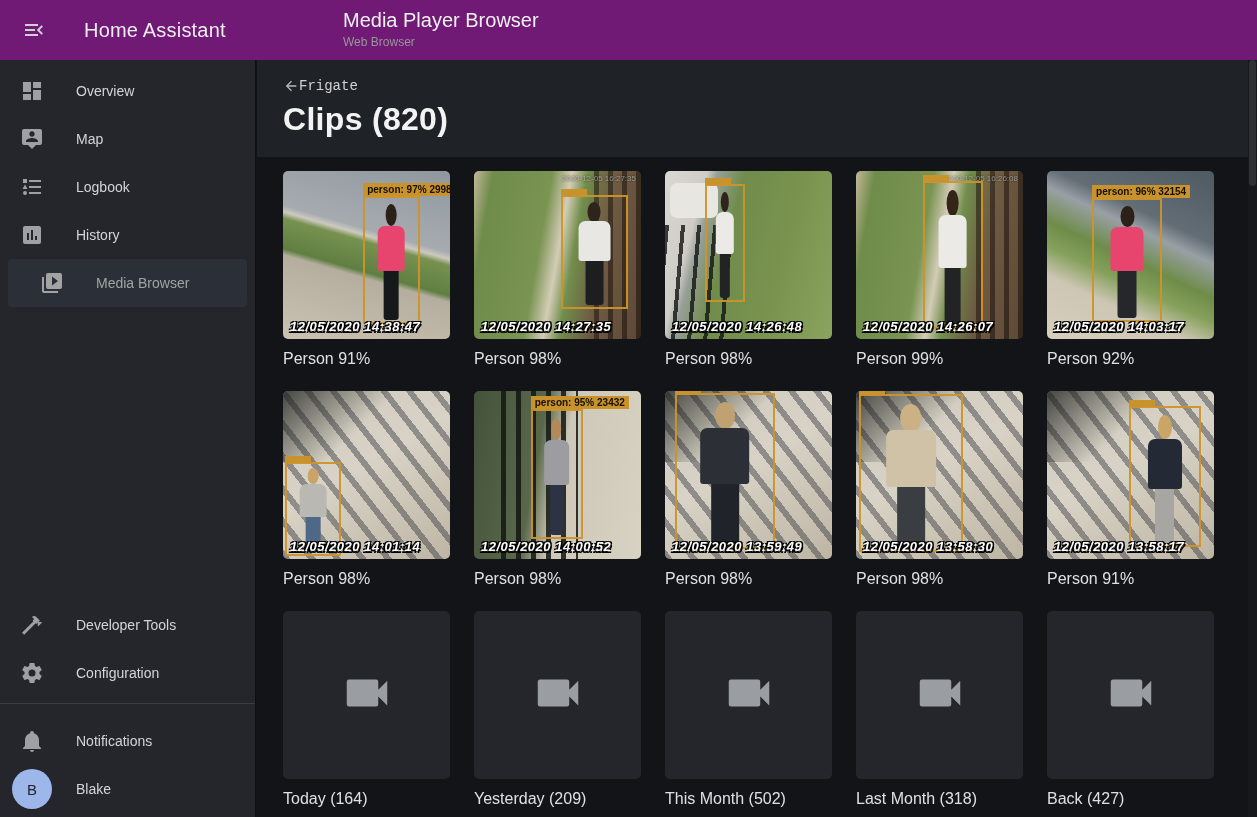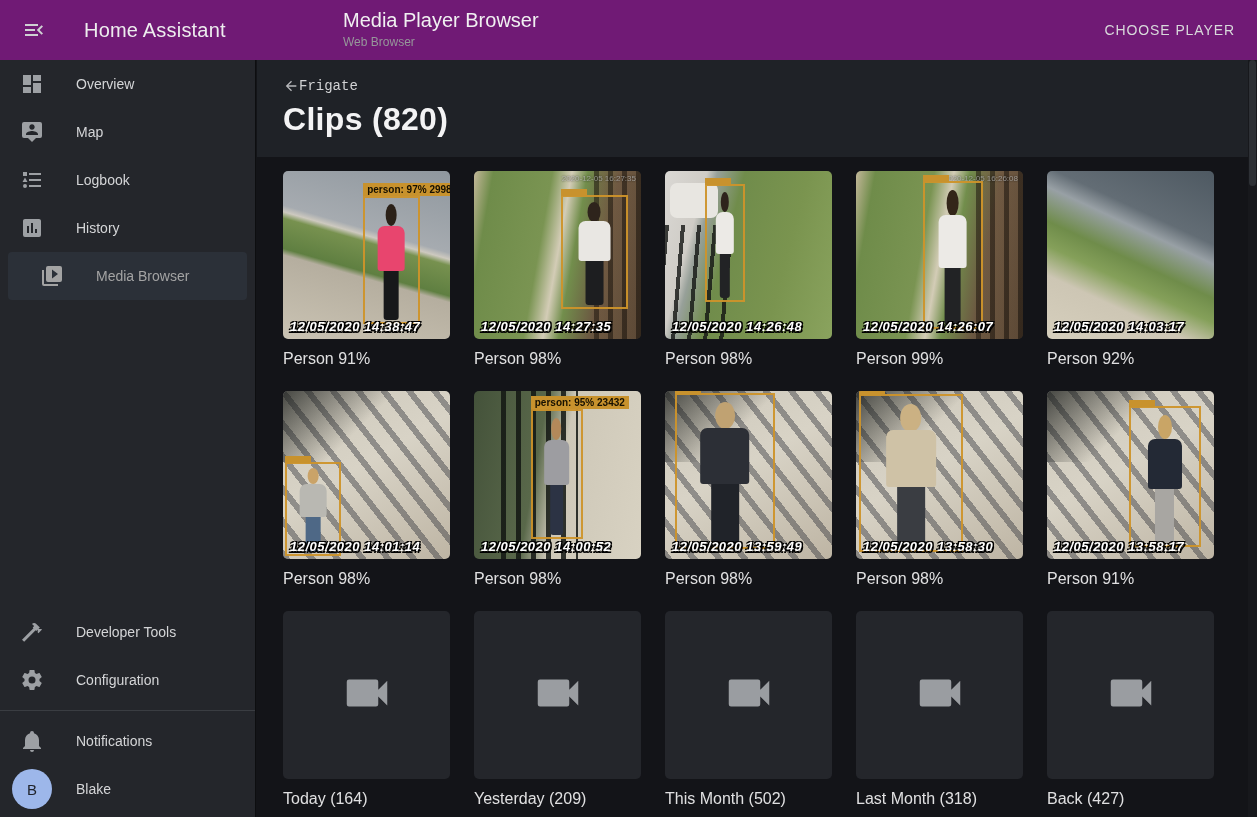--- a/index.html
+++ b/index.html
@@ -16,21 +16,21 @@
   .dialog-title { font-size:20px; font-weight:500; color:#f0f0f1; }
   .dialog-sub { font-size:12px; color:#96979a; margin-top:3px; }
   .choose-player { position:absolute; right:14px; top:0; height:60px; display:flex;
     align-items:center; padding:0 8px; font-size:14px; font-weight:500;
     letter-spacing:.9px; color:#d8d9db; cursor:pointer; background:none; border:none; }
 
   
   .sidebar { position:absolute; left:0; top:60px; width:256px; height:757px;
     background:#24262b; border-right:1px solid #0d0e10; display:flex;
     flex-direction:column; z-index:20; }
-  .sb-list { }
+  .sb-list { padding-top:7px; }
   .sb-spacer { flex:1; }
   .sb-item { height:48px; margin:0 8px; border-radius:4px; display:flex;
     align-items:center; cursor:pointer; }
   .sb-icon { width:24px; height:24px; margin-left:12px; color:#9da0a4; flex:none; }
   .sb-icon svg { width:24px; height:24px; fill:currentColor; }
   .sb-label { margin-left:32px; font-size:14px; font-weight:500; color:#d4d5d7; white-space:nowrap; }
   .sb-item.selected { background:#2b3038; }
   .sb-item.selected .sb-icon, .sb-item.selected .sb-label { color:#a3a3a3;margin-left:32px; }
   .sb-divider { height:1px; background:#3a3d42; margin:6px 0; }
   .avatar { width:40px; height:40px; margin-left:4px; border-radius:50%;
@@ -111,21 +111,20 @@
   <span class="menu-btn">
     <svg viewBox="0 0 24 24">
         <path d="M21,15.41L19.59,16.82L14.76,12L19.59,7.18L21,8.59L17.58,12M3,6H16V8H3M3,13V11H13V13M3,18V16H16V18Z"></path>
       </svg>
   </span>
   <span class="app-title">Home Assistant</span>
   <div class="dialog-head">
     <div class="dialog-title">Media Player Browser</div>
     <div class="dialog-sub">Web Browser</div>
   </div>
-  <button class="choose-player">CHOOSE PLAYER</button>
 </div>
 
 <div class="sidebar">
   <div class="sb-list">
     <div class="sb-item">
       <span class="sb-icon">
         <svg viewBox="0 0 24 24">
             <path d="M13,3V9H21V3M13,21H21V11H13M3,21H11V15H3M3,13H11V3H3V13Z"></path>
           </svg></span>
       <span class="sb-label">Overview</span>
@@ -262,20 +261,28 @@
               <div class="p-top" style="background: rgb(236, 234, 230);"></div>
               <div class="p-bottom" style="background: rgb(34, 35, 37);"></div>
             </div>
           </div>
           <div class="ts">12/05/2020 14:26:07</div>
         </div>
         <div class="card-label">Person 99%</div>
       </div>
       <div class="card">
         <div class="thumb scene-street-b">
+          <div class="bbox" style="left: 27%; top: 16%; width: 42%; height: 74%;">
+            <div class="chip">person: 96% 32154</div>
+            <div class="figure">
+              <div class="p-hair" style="background: rgb(43, 33, 24);"></div>
+              <div class="p-top" style="background: rgb(232, 69, 110);"></div>
+              <div class="p-bottom" style="background: rgb(38, 39, 43);"></div>
+            </div>
+          </div>
           <div class="ts">12/05/2020 14:03:17</div>
         </div>
         <div class="card-label">Person 92%</div>
       </div>
       <div class="card">
         <div class="thumb scene-steps">
           <div class="bbox" style="left: 1%; top: 42%; width: 34%; height: 56%;">
             <div class="chip tiny"></div>
             <div class="figure">
               <div class="p-hair" style="background: rgb(202, 163, 104);"></div>

